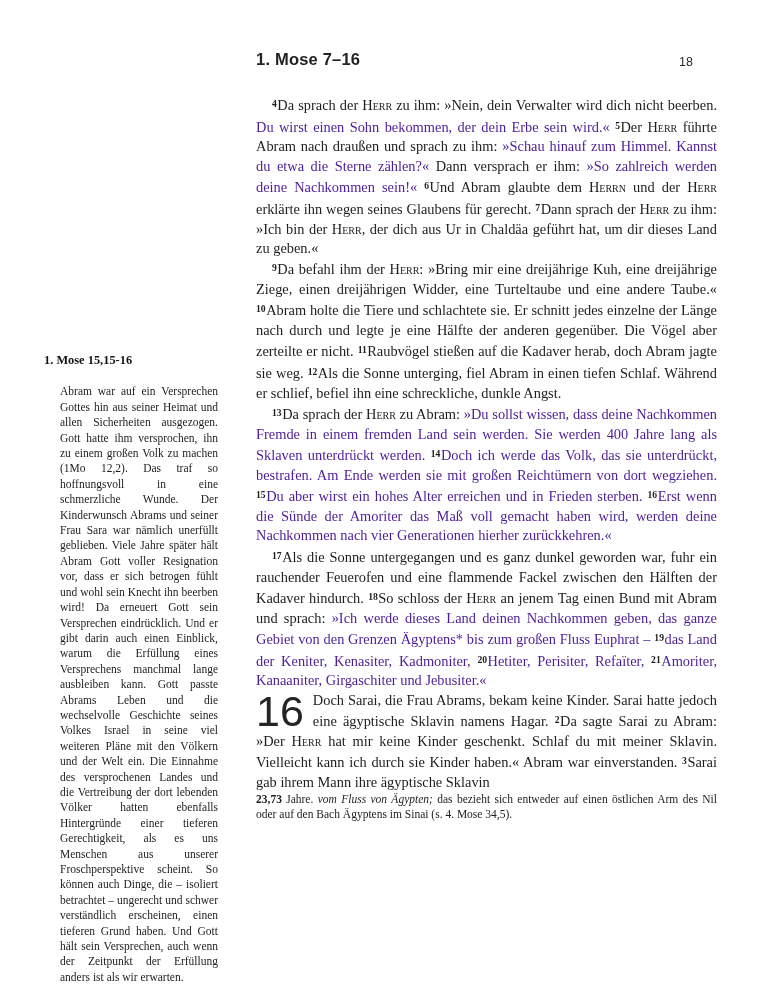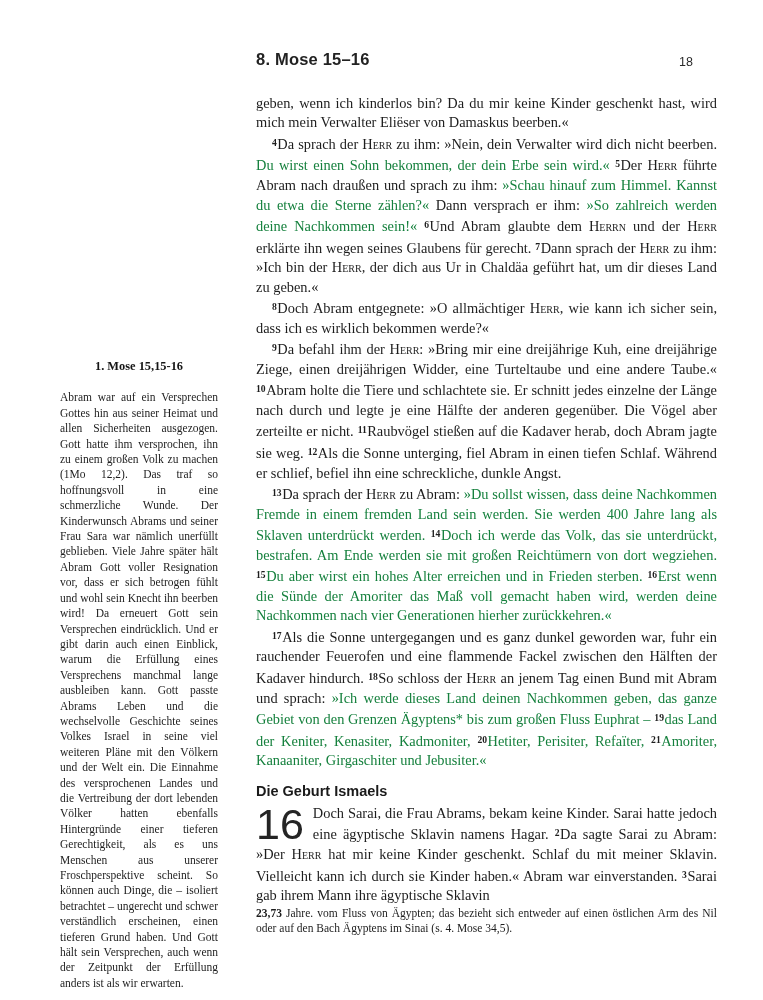--- a/index.html
+++ b/index.html
@@ -22,43 +22,43 @@
     position: absolute; right: 70px; top: 55px;
     font-family: "Liberation Sans", "DejaVu Sans", sans-serif;
     font-size: 12.5px; color: #2a2a2a;
   }
   .sidebar {
     position: absolute; left: 44px; top: 352px; width: 190px;
     font-size: 11.5px; line-height: 15.4px;
     text-align: justify;
   }
   .sidebar-heading {
-    margin: 7px 0 2px 0; text-align: center;
+    margin: 1px 0 2px 0; text-align: left;
     font-size: 12.4px; font-weight: 700; color: #151515;
   }
   .sidebar-body { margin: 16px; hyphens: auto; }
   .sidebar-signature {
     margin: 1px 12px 0 0; text-align: left;
     font-style: italic; font-size: 17px;
   }
   .main {
     position: absolute; left: 256px; top: 94px; width: 461px;
     font-size: 14.4px; line-height: 19.4px;
     text-align: justify;
   }
   .main p { margin: 0; }
   .main p.ind { text-indent: 16px; }
   .v {
     font-weight: 700; font-size: 0.67em;
     vertical-align: 0.34em; color: #1d1d1d;
     padding-right: 0.5px;
   }
   .c { font-variant: small-caps; }
-  .q { color: #15803d; }
-  .i { }
+  .q { color: #4c1d95; }
+  .i { font-style: italic; }
   .b { font-weight: 700; }
   .section-heading {
     font-family: "Liberation Sans", "DejaVu Sans", sans-serif;
     font-weight: 700; font-size: 14.5px; color: #1a1a1a;
     text-align: left; margin: 11px 0 3px 0;
   }
   .ch16 { overflow: visible; }
   .ch16-num {
     float: left;
     font-family: "Liberation Sans", "DejaVu Sans", sans-serif;
@@ -69,37 +69,34 @@
     margin-top: 13px;
     font-size: 11.5px; line-height: 15px;
     text-align: justify;
   }
 </style>
 </head>
 <body>
 
 <div>
 
-  <div class="header-title">8. Mose 15–16</div>
+  <div class="header-title">1. Mose 7–16</div>
   <div class="page-number">18</div>
 
   <aside class="sidebar">
     <h3 class="sidebar-heading">1. Mose 15,15-16</h3>
     <p class="sidebar-body">Abram war auf ein Versprechen Gottes hin aus seiner Heimat und allen Sicherheiten ausgezogen. Gott hatte ihm versprochen, ihn zu einem großen Volk zu machen (1Mo 12,2). Das traf so hoffnungsvoll in eine schmerzliche Wunde. Der Kinderwunsch Abrams und seiner Frau Sara war nämlich unerfüllt geblieben. Viele Jahre später hält Abram Gott voller Resignation vor, dass er sich betrogen fühlt und wohl sein Knecht ihn beerben wird! Da erneuert Gott sein Versprechen eindrücklich. Und er gibt darin auch einen Einblick, warum die Erfüllung eines Versprechens manchmal lange ausbleiben kann. Gott passte Abrams Leben und die wechselvolle Geschichte seines Volkes Israel in seine viel weiteren Pläne mit den Völkern und der Welt ein. Die Einnahme des versprochenen Landes und die Vertreibung der dort lebenden Völker hatten ebenfalls Hintergründe einer tieferen Gerechtigkeit, als es uns Menschen aus unserer Froschperspektive scheint. So können auch Dinge, die – isoliert betrachtet – ungerecht und schwer verständlich erscheinen, einen tieferen Grund haben. Und Gott hält sein Versprechen, auch wenn der Zeitpunkt der Erfüllung anders ist als wir erwarten.</p>
     <p class="sidebar-signature">EGF</p>
   </aside>
 
   <main class="main">
-    <p><span>geben, wenn ich kinderlos bin? Da du mir keine Kinder geschenkt hast, wird mich mein Verwalter Eliëser von Damaskus beerben.«</span></p>
     <p class="ind"><span class="v">4</span><span>Da sprach der </span><span class="c">Herr</span><span> zu ihm: »Nein, dein Verwalter wird dich nicht beerben. </span><span class="q">Du wirst einen Sohn bekommen, der dein Erbe sein wird.«</span><span> </span><span class="v">5</span><span>Der </span><span class="c">Herr</span><span> führte Abram nach draußen und sprach zu ihm: </span><span class="q">»Schau hinauf zum Himmel. Kannst du etwa die Sterne zählen?«</span><span> Dann versprach er ihm: </span><span class="q">»So zahlreich werden deine Nachkommen sein!«</span><span> </span><span class="v">6</span><span>Und Abram glaubte dem </span><span class="c">Herrn</span><span> und der </span><span class="c">Herr</span><span> erklärte ihn wegen seines Glaubens für gerecht. </span><span class="v">7</span><span>Dann sprach der </span><span class="c">Herr</span><span> zu ihm: »Ich bin der </span><span class="c">Herr</span><span>, der dich aus Ur in Chaldäa geführt hat, um dir dieses Land zu geben.«</span></p>
-    <p class="ind"><span class="v">8</span><span>Doch Abram entgegnete: »O allmächtiger </span><span class="c">Herr</span><span>, wie kann ich sicher sein, dass ich es wirklich bekommen werde?«</span></p>
     <p class="ind"><span class="v">9</span><span>Da befahl ihm der </span><span class="c">Herr</span><span>: »Bring mir eine dreijährige Kuh, eine dreijährige Ziege, einen dreijährigen Widder, eine Turteltaube und eine andere Taube.« </span><span class="v">10</span><span>Abram holte die Tiere und schlachtete sie. Er schnitt jedes einzelne der Länge nach durch und legte je eine Hälfte der anderen gegenüber. Die Vögel aber zerteilte er nicht. </span><span class="v">11</span><span>Raubvögel stießen auf die Kadaver herab, doch Abram jagte sie weg. </span><span class="v">12</span><span>Als die Sonne unterging, fiel Abram in einen tiefen Schlaf. Während er schlief, befiel ihn eine schreckliche, dunkle Angst.</span></p>
     <p class="ind"><span class="v">13</span><span>Da sprach der </span><span class="c">Herr</span><span> zu Abram: </span><span class="q">»Du sollst wissen, dass deine Nachkommen Fremde in einem fremden Land sein werden. Sie werden 400 Jahre lang als Sklaven unterdrückt werden. </span><span class="v">14</span><span class="q">Doch ich werde das Volk, das sie unterdrückt, bestrafen. Am Ende werden sie mit großen Reichtümern von dort wegziehen. </span><span class="v">15</span><span class="q">Du aber wirst ein hohes Alter erreichen und in Frieden sterben. </span><span class="v">16</span><span class="q">Erst wenn die Sünde der Amoriter das Maß voll gemacht haben wird, werden deine Nachkommen nach vier Generationen hierher zurückkehren.«</span></p>
     <p class="ind"><span class="v">17</span><span>Als die Sonne untergegangen und es ganz dunkel geworden war, fuhr ein rauchender Feuerofen und eine flammende Fackel zwischen den Hälften der Kadaver hindurch. </span><span class="v">18</span><span>So schloss der </span><span class="c">Herr</span><span> an jenem Tag einen Bund mit Abram und sprach: </span><span class="q">»Ich werde dieses Land deinen Nachkommen geben, das ganze Gebiet von den Grenzen Ägyptens* bis zum großen Fluss Euphrat – </span><span class="v">19</span><span class="q">das Land der Keniter, Kenasiter, Kadmoniter, </span><span class="v">20</span><span class="q">Hetiter, Perisiter, Refaïter, </span><span class="v">21</span><span class="q">Amoriter, Kanaaniter, Girgaschiter und Jebusiter.«</span></p>
 
-    <h2 class="section-heading">Die Geburt Ismaels</h2>
 
     <p class="ch16"><span class="ch16-num">16</span><span>Doch Sarai, die Frau Abrams, bekam keine Kinder. Sarai hatte jedoch eine ägyptische Sklavin namens Hagar. </span><span class="v">2</span><span>Da sagte Sarai zu Abram: »Der </span><span class="c">Herr</span><span> hat mir keine Kinder geschenkt. Schlaf du mit meiner Sklavin. Vielleicht kann ich durch sie Kinder haben.« Abram war einverstanden. </span><span class="v">3</span><span>Sarai gab ihrem Mann ihre ägyptische Sklavin</span></p>
 
     <p class="footnote"><span class="b">23,73</span><span> Jahre. </span><span class="i">vom Fluss von Ägypten;</span><span> das bezieht sich entweder auf einen östlichen Arm des Nil oder auf den Bach Ägyptens im Sinai (s. 4. Mose 34,5).</span></p>
   </main>
 
 </div>
 
 </body></html>

